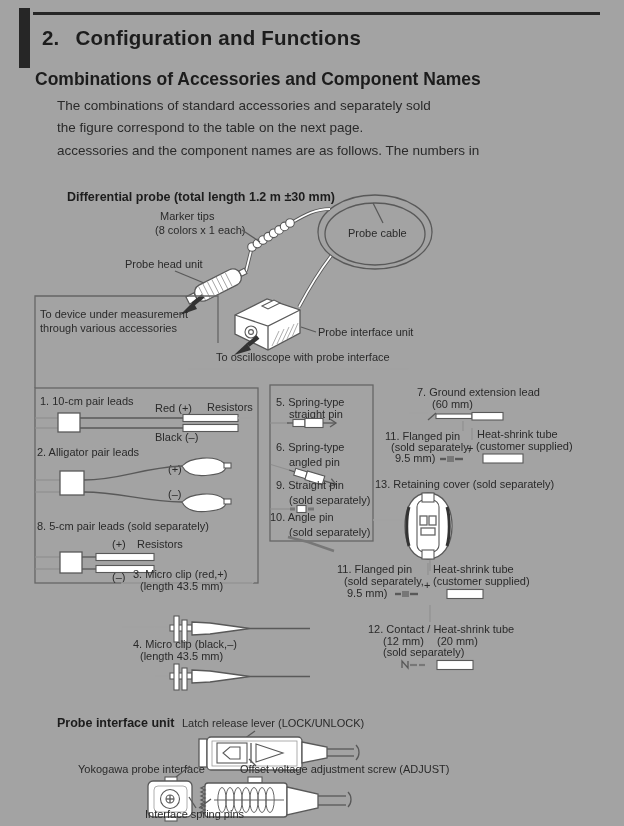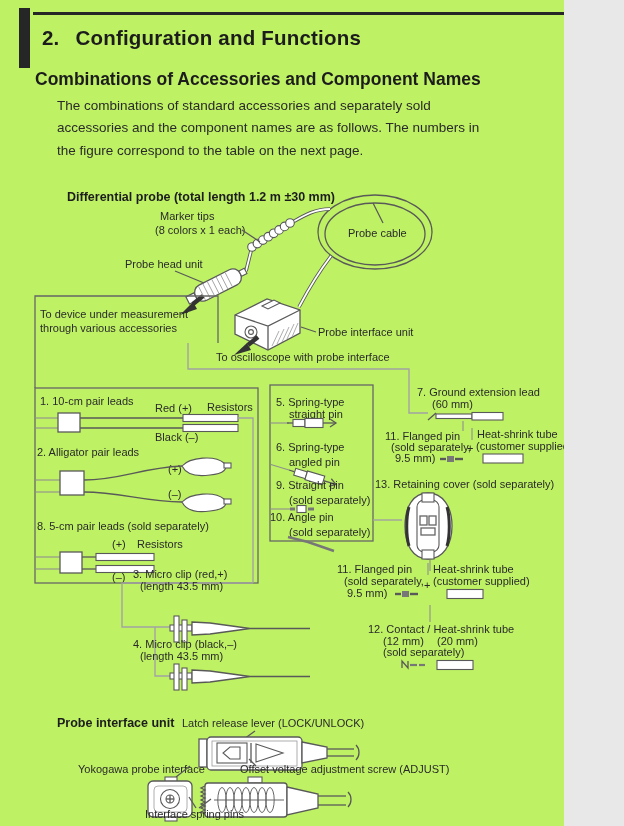--- a/index.html
+++ b/index.html
@@ -1,16 +1,16 @@
 <!DOCTYPE html>
 <html><head>
 <meta charset="utf-8">
 <style>
   html,body{margin:0;padding:0;background:#e8e8e8;}
-  .page{position:relative;width:564px;height:826px;background:#bef264;overflow:hidden;
+  .page{position:relative;width:624px;height:826px;background:#a3a3a3;overflow:hidden;
         font-family:"Liberation Sans",sans-serif;color:#2a2a2a;}
   .chapter-bar{position:absolute;left:19px;top:8px;width:11px;height:60px;background:#262626;}
   .chapter-rule{position:absolute;left:33px;top:12px;width:567px;height:3px;background:#262626;}
   .chapter-title{position:absolute;left:42px;top:26px;margin:0;font-size:20.5px;font-weight:bold;color:#1c1c1c;letter-spacing:.2px;}
   .chapter-title .num{margin-right:16px;}
   .section-title{position:absolute;left:35px;top:69px;margin:0;font-size:17.5px;font-weight:bold;color:#1c1c1c;}
   .body-text{position:absolute;left:57px;top:95px;width:505px;font-size:13.5px;line-height:22.4px;color:#2a2a2a;}
   svg{position:absolute;left:0;top:185px;}
   .t{font-size:11px;fill:#2a2a2a;}
   .tb{font-size:12.5px;font-weight:bold;fill:#1c1c1c;}
@@ -32,22 +32,22 @@
 <div class="page">
 
   <div class="chapter-bar"></div>
   <div class="chapter-rule"></div>
   <h1 class="chapter-title"><span class="num">2.</span><span>Configuration and Functions</span></h1>
 
   <h2 class="section-title">Combinations of Accessories and Component Names</h2>
 
   <div class="body-text">
     <div>The combinations of standard accessories and separately sold</div>
+    <div>the figure correspond to the table on the next page.</div>
     <div>accessories and the component names are as follows. The numbers in</div>
-    <div>the figure correspond to the table on the next page.</div>
   </div>
 
   <svg width="624" height="641" viewBox="0 0 624 641">
 
     <text class="tb" x="67" y="16">Differential probe (total length 1.2 m ±30 mm)</text>
 
     <g>
       <ellipse class="ln" cx="375" cy="47" rx="57" ry="37"></ellipse>
       <ellipse class="ln" cx="375" cy="49" rx="50" ry="31"></ellipse>
       <path class="tube" d="M 291,38 C 305,30 315,24 330,24"></path>

